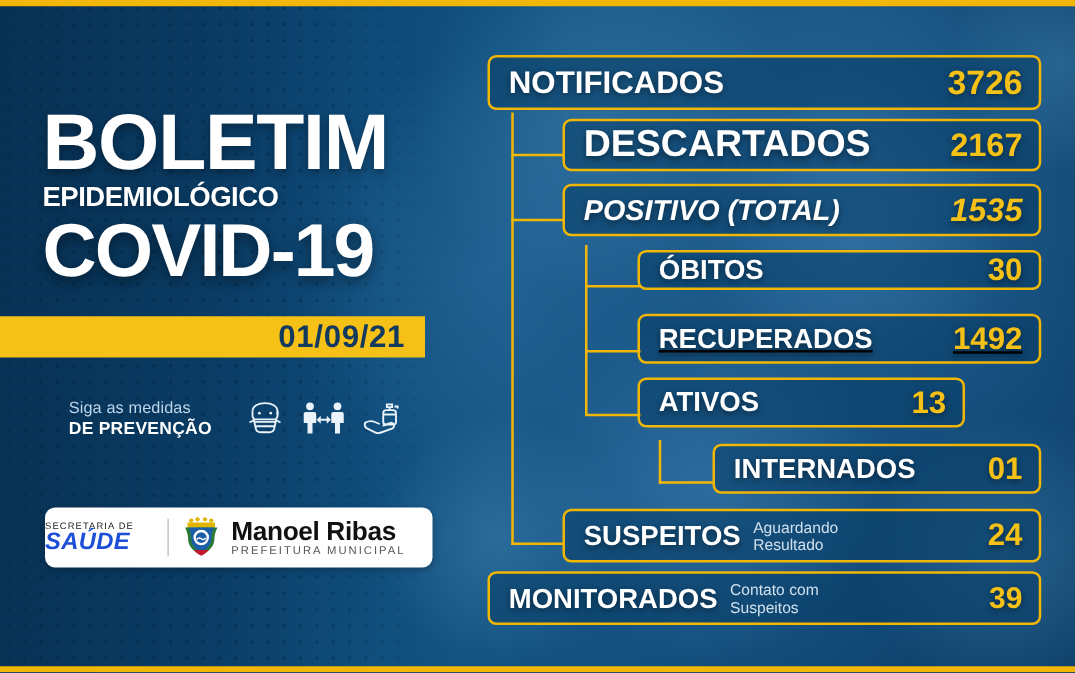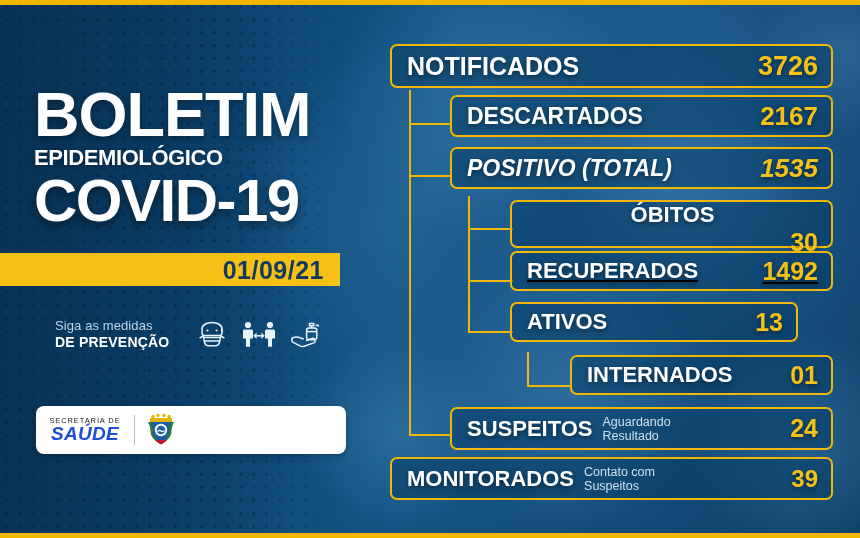--- a/index.html
+++ b/index.html
@@ -79,21 +79,21 @@
   .prev-l2{font-size:14px;color:#ffffff;font-weight:bold;letter-spacing:.2px;}
   .prev-icons{display:flex;align-items:center;gap:11px;}
   .prev-icons svg{display:block;}
 
   
   .logobar{
     position:absolute;left:36px;top:406px;width:310px;height:48px;
     background:#ffffff;border-radius:8px;display:flex;align-items:center;
     box-shadow:0 2px 6px rgba(0,0,0,.25);
   }
-  .logo-sec{width:98px;text-align:center;line-height:1.0;}
+  .logo-sec{width:98px;text-align:left;line-height:1.0;}
   .logo-sec .l1{font-size:7.5px;letter-spacing:.9px;color:#1b1b1b;}
   .logo-sec .l2{font-size:19px;font-weight:bold;letter-spacing:.3px;color:#1d4ed8;font-style:italic;}
   .logo-div{width:1px;height:30px;background:#b9b9b9;}
   .logo-right{display:flex;align-items:center;gap:7px;padding-left:9px;}
   .logo-txt{line-height:1.0;}
   .logo-txt .m1{font-size:21px;font-weight:bold;color:#111;letter-spacing:-.3px;}
   .logo-txt .m2{font-size:9px;color:#555;letter-spacing:1.6px;}
 
   
   #tree{position:absolute;left:0;top:0;width:860px;height:538px;}
@@ -209,20 +209,24 @@
           <circle cx="20" cy="6.4" r="1.7" fill="#e0b400"></circle>
           <circle cx="25" cy="7.4" r="1.7" fill="#e0b400"></circle>
           <path d="M4 13h26c-1.5 3-2.5 6-2.5 9.5 0 5-4 9.5-10.5 12.5C10.5 32 6.5 27.5 6.5 22.5 6.5 19 5.5 16 4 13z" fill="#2a7a3a"></path>
           <path d="M7 13h20c-1.2 2.8-2 5.6-2 8.9 0 4.5-3.2 8.4-8 11-4.8-2.6-8-6.5-8-11 0-3.3-.8-6.1-2-8.9z" fill="#1a5ea8"></path>
           <circle cx="17" cy="21" r="6.2" fill="#fff"></circle>
           <circle cx="17" cy="21" r="4.3" fill="#1a5ea8"></circle>
           <path d="M13.4 22.6c1.4-1.5 2.6-1.5 3.6-.6 1 .9 2.2.9 3.6-.6" stroke="#fff" stroke-width="1.1" fill="none"></path>
           <path d="M11 31c2 2.3 4 3.7 6 4.6 2-0.9 4-2.3 6-4.6z" fill="#c2182b"></path>
         </svg>
       </span>
+      <div class="logo-txt">
+        <div class="m1">Manoel Ribas</div>
+        <div class="m2">PREFEITURA MUNICIPAL</div>
+      </div>
     </div>
   </div>
 
   <div id="tree">
 
     <div class="conn vline" style="left:409px;top:90px;height:346px;"></div>
     <div class="conn hline" style="left:409px;top:123px;width:43px;"></div>
     <div class="conn hline" style="left:409px;top:175px;width:43px;"></div>
     <div class="conn hline" style="left:409px;top:434px;width:43px;"></div>
 
@@ -234,40 +238,40 @@
     <div class="conn vline" style="left:527px;top:352px;height:35px;"></div>
     <div class="conn hline" style="left:527px;top:385px;width:45px;"></div>
   </div>
 
   <div class="row" style="left:390px;top:44px;width:443px;height:44px;">
     <span class="label" style="font-size:25px;">NOTIFICADOS</span>
     <span class="value" style="font-size:27px;">3726</span>
   </div>
 
   <div class="row" style="left:450px;top:95px;width:383px;height:42px;">
-    <span class="label" style="font-size:23px;">DESCARTADOS</span>
+    <span class="label" style="font-size:30px;">DESCARTADOS</span>
     <span class="value" style="font-size:26px;">2167</span>
   </div>
 
   <div class="row" style="left:450px;top:147px;width:383px;height:42px;font-style:italic;">
     <span class="label" style="font-size:23px;">POSITIVO (TOTAL)</span>
     <span class="value" style="font-size:26px;">1535</span>
   </div>
 
-  <div class="row" style="left:510px;top:200px;width:323px;height:48px;flex-direction:column;">
+  <div class="row" style="left:510px;top:200px;width:323px;height:32px;">
     <span class="label" style="font-size:22px;">ÓBITOS</span>
     <span class="value" style="font-size:25px;">30</span>
   </div>
 
   <div class="row" style="left:510px;top:251px;width:323px;height:40px;text-decoration:underline;">
     <span class="label" style="font-size:22px;">RECUPERADOS</span>
     <span class="value" style="font-size:25px;">1492</span>
   </div>
 
-  <div class="row" style="left:510px;top:302px;width:288px;height:40px;">
+  <div class="row" style="left:510px;top:302px;width:262px;height:40px;">
     <span class="label" style="font-size:22px;">ATIVOS</span>
     <span class="value" style="font-size:25px;">13</span>
   </div>
 
   <div class="row" style="left:570px;top:355px;width:263px;height:40px;">
     <span class="label" style="font-size:22px;">INTERNADOS</span>
     <span class="value" style="font-size:25px;">01</span>
   </div>
 
   <div class="row" style="left:450px;top:407px;width:383px;height:43px;">

